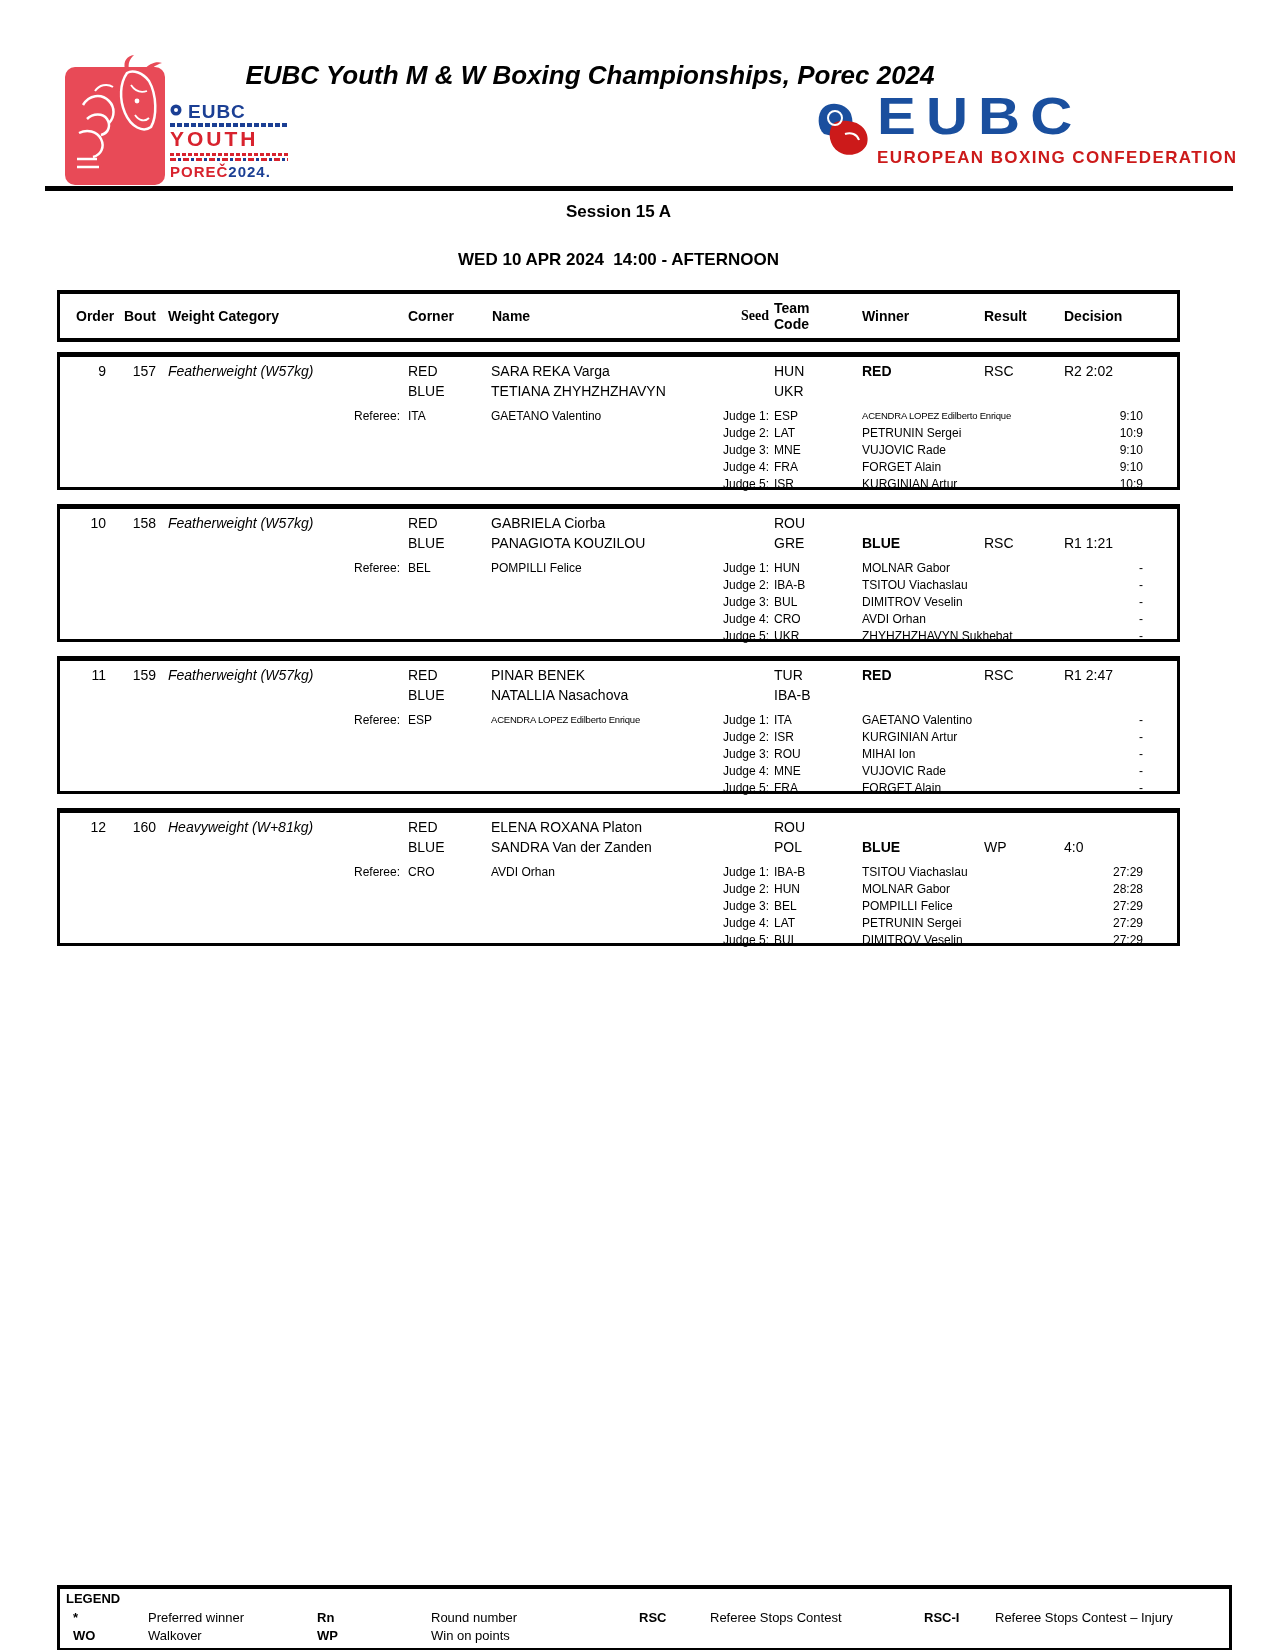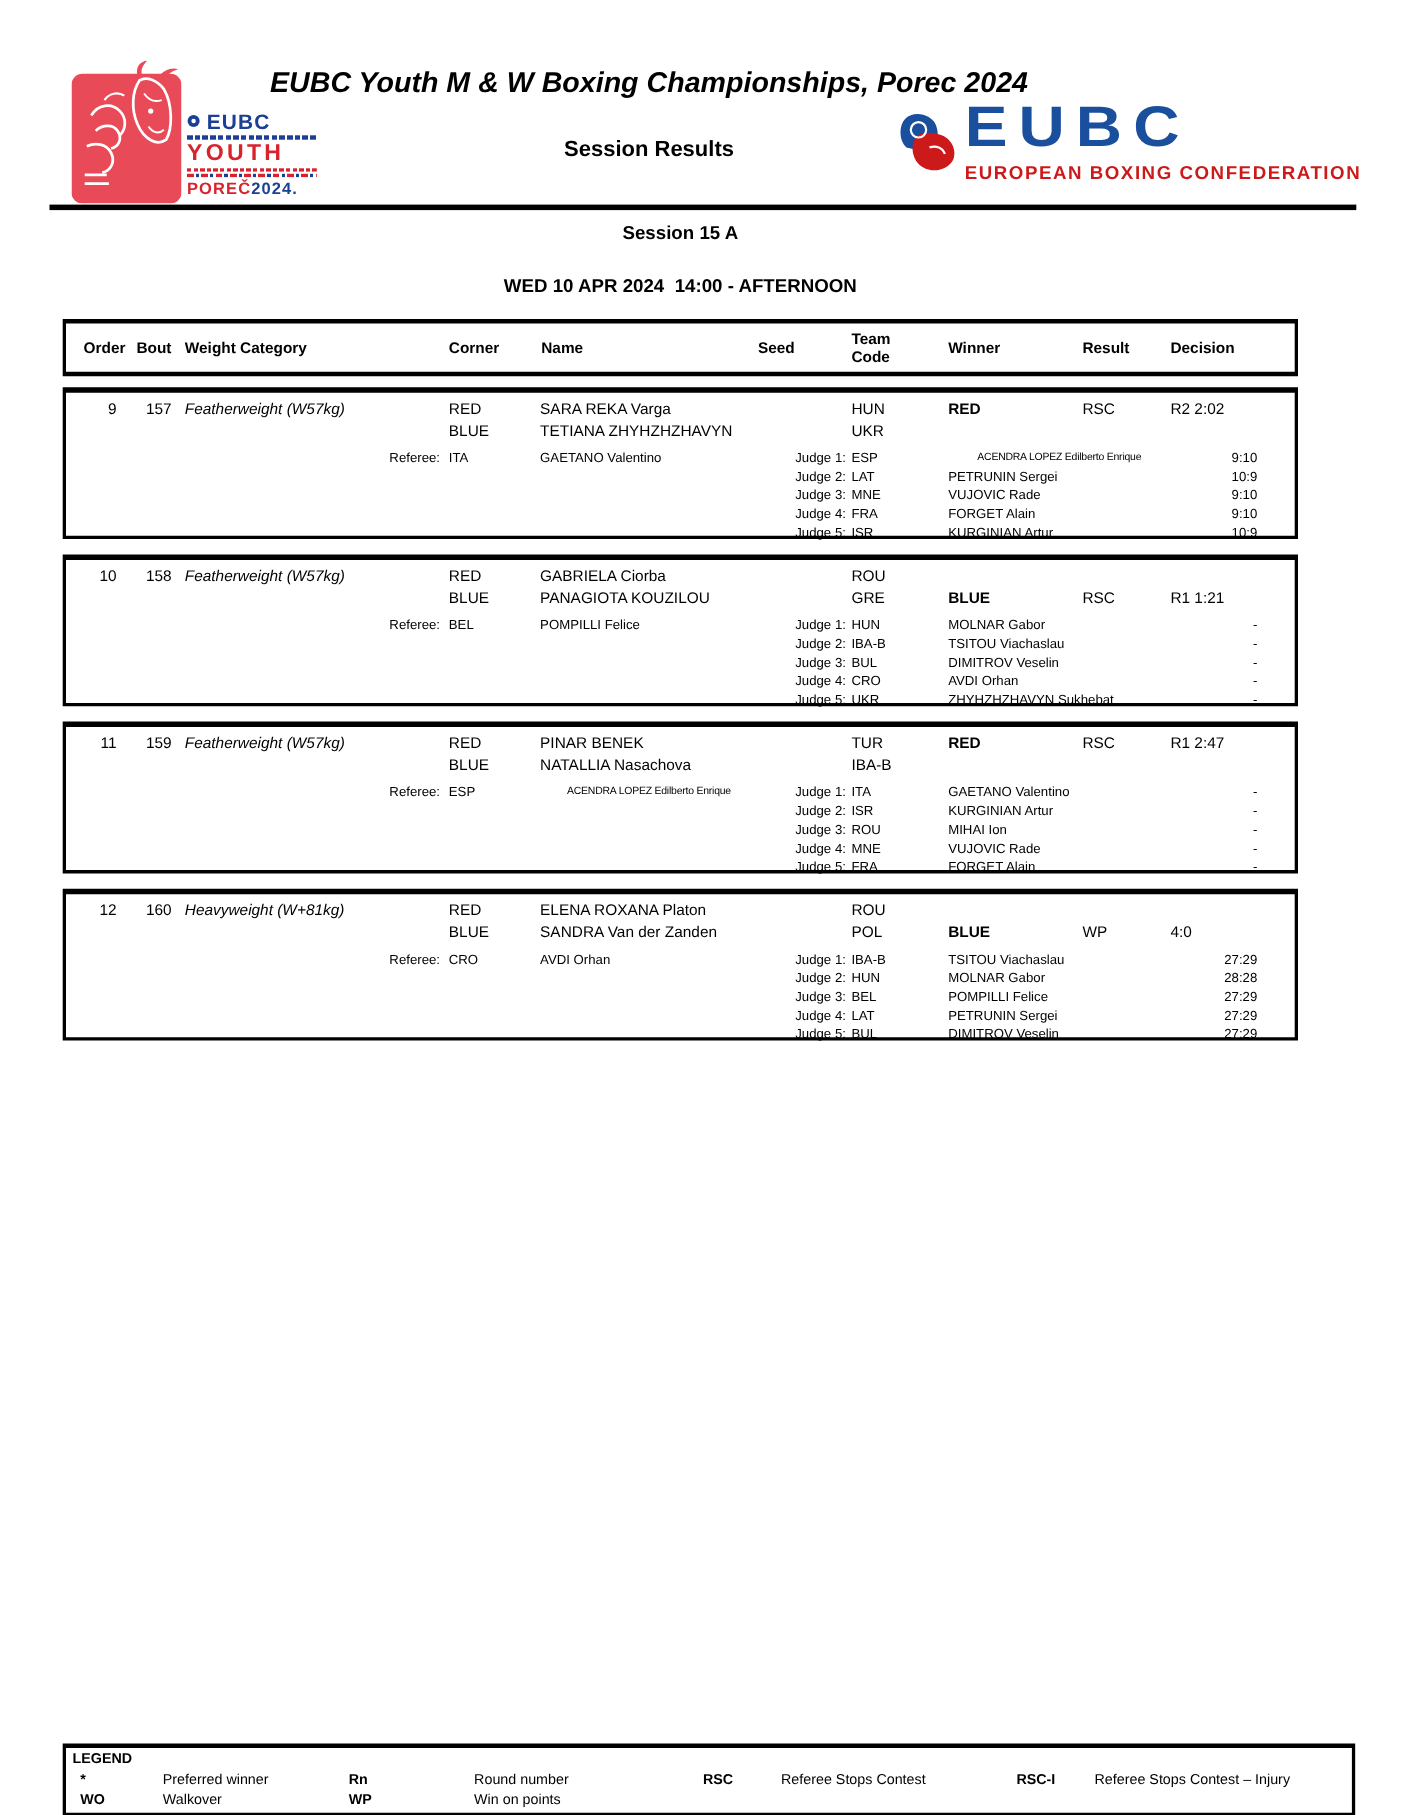--- a/index.html
+++ b/index.html
@@ -43,21 +43,21 @@
   .c{overflow:visible;white-space:nowrap;}
   .co1{grid-column:1;} .co2{grid-column:2;} .co3{grid-column:3;} .co4{grid-column:4;} .co5{grid-column:5;}
   .co6{grid-column:6;} .co7{grid-column:7;} .co8{grid-column:8;} .co9{grid-column:9;} .co10{grid-column:10;}
 
   .thead-box{position:absolute;left:57px;top:290px;width:1123px;height:52px;box-sizing:border-box;
              border:3px solid #000;border-top-width:4px;border-bottom-width:4px;
              display:flex;align-items:center;}
   .thead-box .grid-row{width:100%;align-items:center;font-weight:bold;font-size:14px;}
   .h-order{padding-left:16px;} .h-bout{padding-left:16px;} .h-weight{padding-left:4px;}
   .h-corner{padding-left:2px;} .h-name{padding-left:1px;}
-  .h-seed{padding-right:5px;}
+  .h-seed{text-align:right;padding-right:5px;font-family:Liberation Serif, serif;}
   .h-team{line-height:1.15;}
   .h-result{} .h-decision{}
 
   .bout-box{position:absolute;left:57px;width:1123px;height:138px;box-sizing:border-box;
             border:3px solid #000;border-top-width:5px;padding-top:4px;}
   .bout-box.b0{top:352px;} .bout-box.b1{top:504px;} .bout-box.b2{top:656px;} .bout-box.b3{top:808px;}
 
   .corner-row{font-size:14px;height:20px;align-items:center;}
   .corner-row .co1{text-align:right;padding-right:2px;}
   .corner-row .co2{text-align:right;padding-right:8px;}
@@ -67,21 +67,21 @@
 
   .judge-row{font-size:12px;height:17px;align-items:center;}
   .judge-row.first{margin-top:6px;}
   .ref-label{grid-column:3;text-align:right;padding-right:6px;}
   .ref-country{grid-column:4;padding-left:2px;}
   .ref-name{grid-column:5;}
   .j-label{grid-column:6;text-align:right;padding-right:5px;}
   .j-country{grid-column:7;}
   .j-name{grid-column:8 / 10;}
   .j-score{grid-column:10;text-align:right;padding-right:34px;}
-  .person-name.condensed{font-size:9.5px;letter-spacing:-0.2px;text-align:center;}
+  .person-name.condensed{font-size:9.5px;letter-spacing:-0.2px;}
 
   
   .legend-box{position:absolute;left:57px;top:1585px;width:1175px;box-sizing:border-box;
               border:3px solid #000;border-top-width:4px;padding:2px 0 4px 0;font-size:13px;}
   .legend-title{font-weight:bold;padding-left:6px;height:17px;}
   .legend-row{display:grid;grid-template-columns:75px 169px 114px 208px 71px 214px 71px 1fr;
               padding-left:13px;height:18px;align-items:center;}
   .legend-key{font-weight:bold;}
 </style>
 </head>
@@ -119,21 +119,20 @@
     <div class="tiny-bar"></div>
     <div class="youth-txt">YOUTH</div>
     <div class="tiny-bar red1"></div>
     <div class="tiny-bar red2"></div>
     <div class="porec-line">
       <span class="porec">POREČ</span><span class="year">2024.</span>
     </div>
   </div>
 
   <div class="doc-title">EUBC Youth M &amp; W Boxing Championships, Porec 2024</div>
-  <div class="doc-subtitle">Session Results</div>
 
   <div class="right-logo">
     <svg class="glove" width="58" height="66" viewBox="0 0 58 66">
       <path d="M8 10 C 2 16, 2 30, 9 36 L 26 40 C 36 38, 40 28, 36 16 C 32 6, 16 2, 8 10 Z" fill="#1a4f9e"></path>
       <path d="M18 26 C 12 34, 14 48, 24 54 C 34 60, 48 56, 52 46 C 55 36, 48 26, 38 24 C 30 22, 22 22, 18 26 Z" fill="#cc1a1a"></path>
       <circle cx="20" cy="20" r="7" fill="none" stroke="#fff" stroke-width="2"></circle>
       <path d="M30 36 C 36 34, 42 36, 44 42" fill="none" stroke="#fff" stroke-width="2"></path>
     </svg>
     <div class="big">EUBC</div>
     <div class="sub">EUROPEAN BOXING CONFEDERATION</div>

